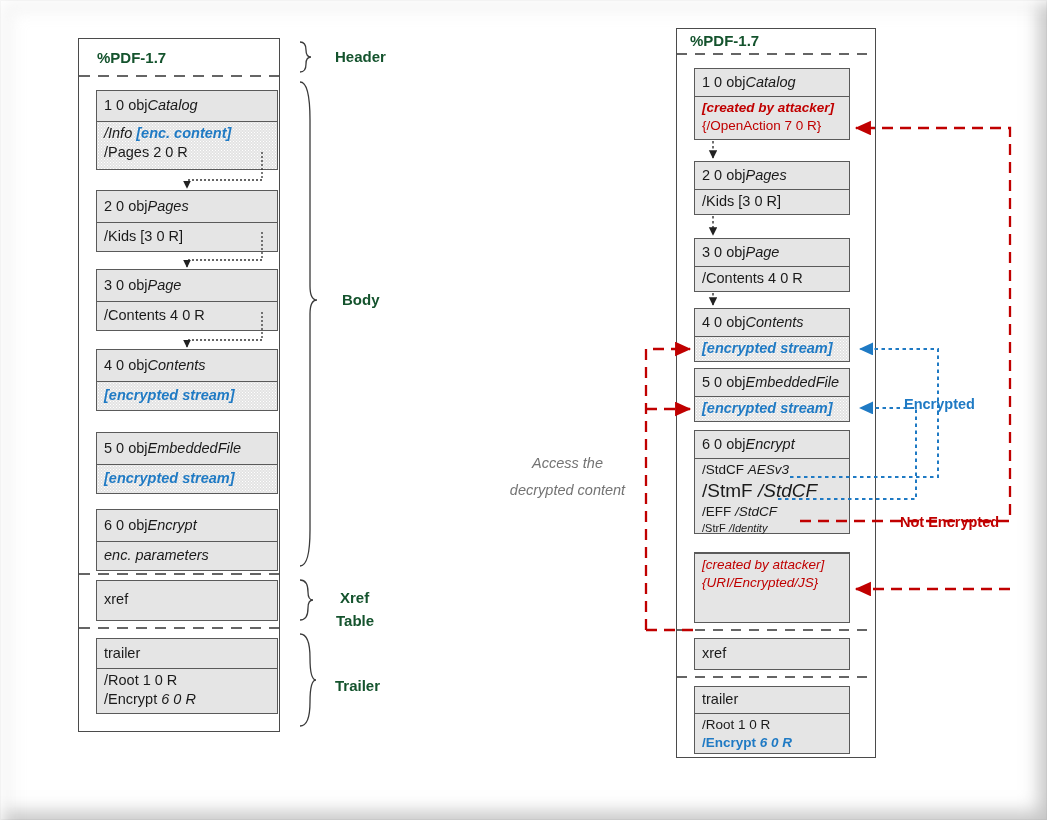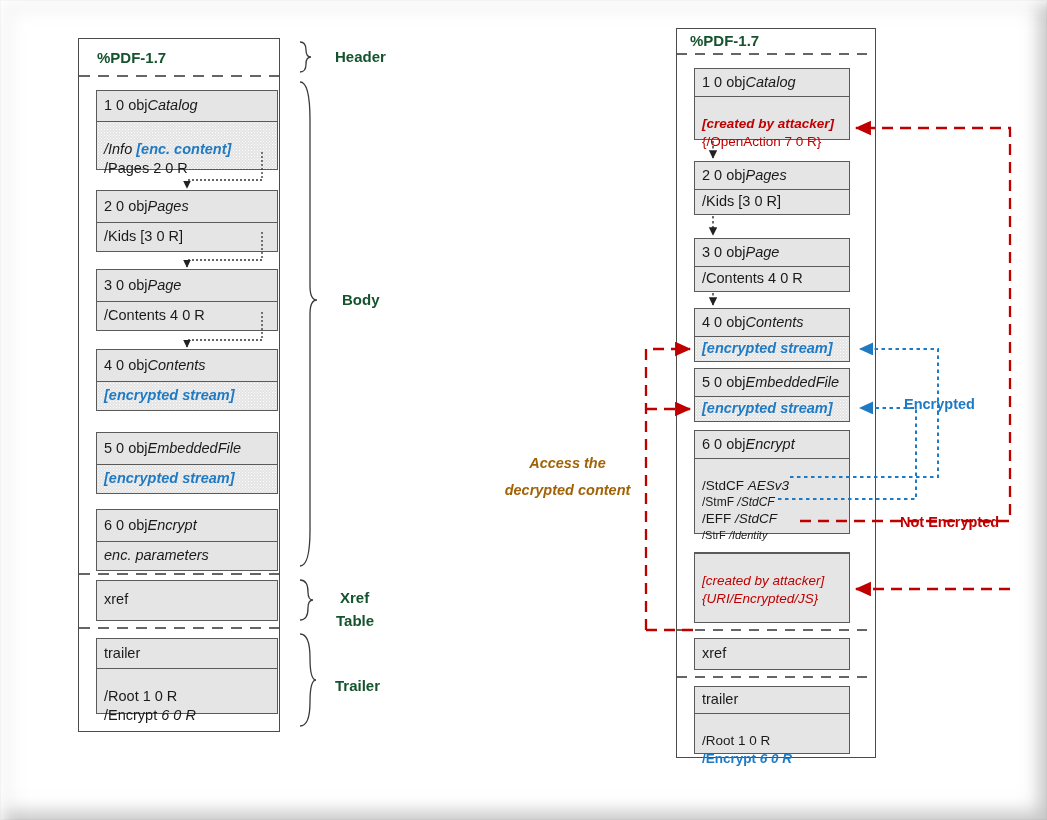--- a/index.html
+++ b/index.html
@@ -39,21 +39,21 @@
   .cell{
     box-sizing:border-box;
     padding:1px 7px;
     font-size:14.5px;
     line-height:1.32;
     color:#1a1a1a;
     white-space:nowrap;
     display:flex;
     align-items:center;
   }
-  .cell.two{display:block;padding-top:18px;}
+  .cell.two{display:block;padding-top:2px;}
   .cell.sep{border-top:1.3px solid #5a5a5a;}
   .cell i{font-style:italic;}
   .enc{
     background-color:#e3e3e3;
     background-image:
       radial-gradient(#ffffff 0.6px, transparent 0.7px),
       radial-gradient(#ffffff 0.6px, transparent 0.7px);
     background-size:3px 3px;
     background-position:0 0, 1.5px 1.5px;
   }
@@ -68,22 +68,22 @@
   .lbl{
     position:absolute;
     font-size:15px;
     color:#14532d;
     white-space:nowrap;
     font-weight:bold;
   }
   .lbl-red{
     position:absolute;
     font-size:14.5px;
-    color:#a16207;
-    font-weight:bold;
+    color:#737373;
+    font-weight:normal;
     font-style:italic;
     white-space:nowrap;
     text-align:center;
   }
   .lbl-blue{
     position:absolute;
     font-size:14.5px;
     color:#1f7ac4;
     font-weight:bold;
     white-space:nowrap;
@@ -292,21 +292,21 @@
     </div>
   </div>
 
   <div class="objbox" style="left:694px;top:430px;width:156px;height:104px;">
     <div class="cell" style="height:27px;">
       <span>6 0 obj </span>
         <i>Encrypt</i>
     </div>
     <div class="cell two sep" style="height:75px;line-height:1.30;">
       <div style="font-size:13.5px;"><span>/StdCF </span><i>AESv3</i></div>
-      <div style="font-size:12px;"><span>/StmF </span><i>/StdCF</i></div>
+      <div style="font-size:19px;"><span>/StmF </span><i>/StdCF</i></div>
       <div style="font-size:13.5px;"><span>/EFF </span><i>/StdCF</i></div>
       <div style="font-size:11px;"><span>/StrF </span><i>/Identity</i></div>
     </div>
   </div>
 
   <div class="objbox" style="left:694px;top:552px;width:156px;height:71px;">
     <div class="cell two sep" style="height:42px;">
       <div class="red-i" style="font-size:13.5px;">[created by attacker]</div>
       <div class="red-i" style="font-size:13.5px;">{URI/Encrypted/JS}</div>
     </div>

